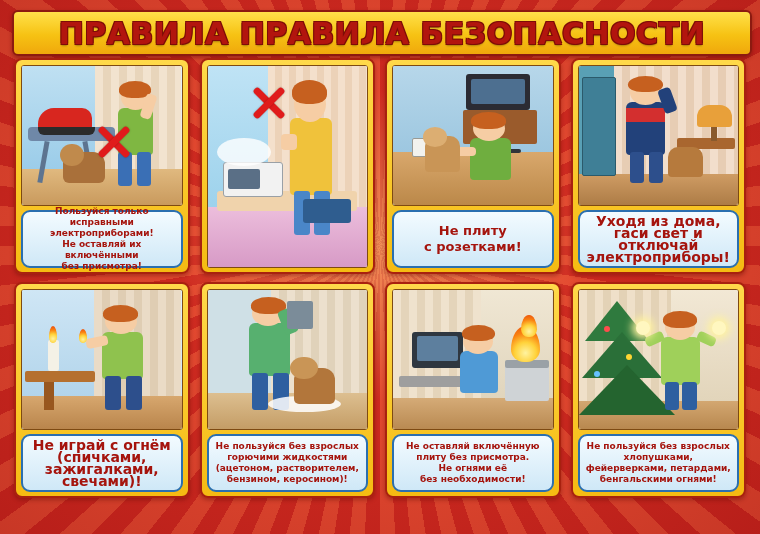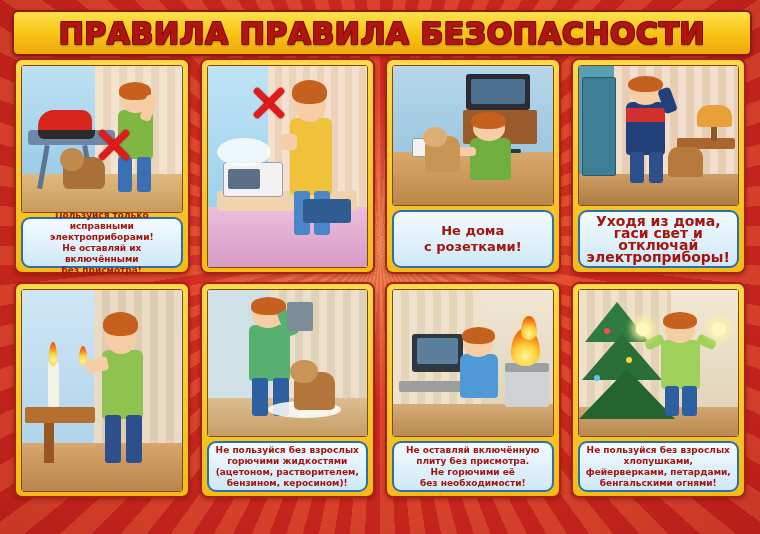--- a/index.html
+++ b/index.html
@@ -127,21 +127,21 @@
   }
   .caption.big {
     font-size: 13px;
     line-height: 16px;
   }
   .caption.mid {
     font-size: 14px;
     line-height: 12px;
   }
   .cap-h3 { height: 58px; }
-  .cap-h4 { height: 51px; }
+  .cap-h4 { height: 58px; }
 
   
   .sky        { position:absolute; left:0; top:0; right:0; bottom:0; }
   .floor      { position:absolute; left:0; right:0; bottom:0; }
   .obj        { position:absolute; }
 
   
   .head  { position:absolute; border-radius:50%; }
   .hair  { position:absolute; border-radius:50% 50% 40% 40%; }
   .body  { position:absolute; border-radius:6px 6px 4px 4px; }
@@ -248,21 +248,21 @@
           <div class="obj" style="left:12%;top:52%;width:12%;height:12%;background:#f2f2ee;border:1px solid #9a9a94;border-radius:2px;"></div>
 
           <div class="body obj" style="left:48%;top:52%;width:26%;height:30%;background:#6fae3f;"></div>
           <div class="head obj" style="left:50%;top:36%;width:20%;height:18%;background:#f6cda4;"></div>
           <div class="hair obj" style="left:49%;top:33%;width:22%;height:12%;background:#c6601f;"></div>
           <div class="arm obj" style="left:36%;top:58%;width:16%;height:7%;background:#f6cda4;"></div>
 
           <div class="obj" style="left:20%;top:50%;width:22%;height:26%;background:#c99556;border-radius:10px 10px 4px 4px;"></div>
           <div class="obj" style="left:19%;top:44%;width:15%;height:14%;background:#dcae72;border-radius:50%;"></div>
         </div>
-        <div class="caption big cap-h3">Не дома
+        <div class="caption big cap-h3">Не плиту
 с розетками!</div>
       </div>
 
       <div class="card">
         <div class="illus">
           <div class="sky obj" style="background:linear-gradient(#f0dcc3,#e3c9a6);"></div>
           <div class="obj" style="left:0;top:0;width:22%;height:100%;background:#59a0b5;"></div>
           <div class="obj" style="left:22%;top:0;width:78%;height:100%;background:repeating-linear-gradient(90deg,#f2decc 0 8px,#e7cdb4 8px 16px);"></div>
           <div class="floor obj" style="height:22%;background:linear-gradient(#cf9c64,#ad7c46);"></div>
 
@@ -301,20 +301,23 @@
           <div class="flame" style="left:17%;top:26%;width:5%;height:12%;"></div>
 
           <div class="body obj" style="left:50%;top:30%;width:26%;height:34%;background:#8fc24e;"></div>
           <div class="head obj" style="left:52%;top:14%;width:20%;height:18%;background:#f6cda4;"></div>
           <div class="hair obj" style="left:51%;top:11%;width:22%;height:12%;background:#c6601f;"></div>
           <div class="arm obj" style="left:40%;top:34%;width:14%;height:7%;background:#f6cda4;transform:rotate(-12deg);"></div>
           <div class="flame" style="left:36%;top:28%;width:5%;height:10%;"></div>
           <div class="obj" style="left:52%;top:62%;width:10%;height:24%;background:#2d4f8c;border-radius:3px;"></div>
           <div class="obj" style="left:65%;top:62%;width:10%;height:24%;background:#2d4f8c;border-radius:3px;"></div>
         </div>
+        <div class="caption mid cap-h3">Не играй с огнём
+(спичками, зажигалками,
+свечами)!</div>
       </div>
 
       <div class="card">
         <div class="illus">
           <div class="sky obj" style="background:linear-gradient(#e8eff0,#d4e2e6);"></div>
           <div class="obj" style="left:0;top:0;width:40%;height:100%;background:#cfe0e6;"></div>
           <div class="obj" style="left:40%;top:0;width:60%;height:100%;background:repeating-linear-gradient(90deg,#ece0cd 0 8px,#e0d2ba 8px 16px);"></div>
           <div class="floor obj" style="height:26%;background:linear-gradient(#ddbf90,#c49d66);"></div>
 
           <div class="body obj" style="left:26%;top:24%;width:26%;height:38%;background:#57b06f;"></div>
@@ -352,21 +355,21 @@
           <div class="head obj" style="left:44%;top:28%;width:19%;height:18%;background:#f6cda4;"></div>
           <div class="hair obj" style="left:43%;top:25%;width:21%;height:12%;background:#c6601f;"></div>
 
           <div class="obj" style="left:70%;top:54%;width:28%;height:26%;background:#cfd3d6;border-radius:2px;"></div>
           <div class="obj" style="left:70%;top:50%;width:28%;height:6%;background:#9aa1a6;border-radius:2px;"></div>
           <div class="flame" style="left:74%;top:26%;width:18%;height:26%;"></div>
           <div class="flame" style="left:80%;top:18%;width:10%;height:16%;"></div>
         </div>
         <div class="caption cap-h4">Не оставляй включённую
 плиту без присмотра.
-Не горючими её
+Не огнями её
 без необходимости!</div>
       </div>
 
       <div class="card">
         <div class="illus">
           <div class="sky obj" style="background:linear-gradient(#f0e2cd,#e0cdb0);"></div>
           <div class="obj" style="left:0;top:0;width:58%;height:100%;background:repeating-linear-gradient(90deg,#efe0c9 0 8px,#e3d2b6 8px 16px);"></div>
           <div class="obj" style="left:58%;top:0;width:42%;height:100%;background:linear-gradient(#f2e8d5,#ded0b4);"></div>
           <div class="floor obj" style="height:20%;background:linear-gradient(#d3a771,#b8884f);"></div>
 

